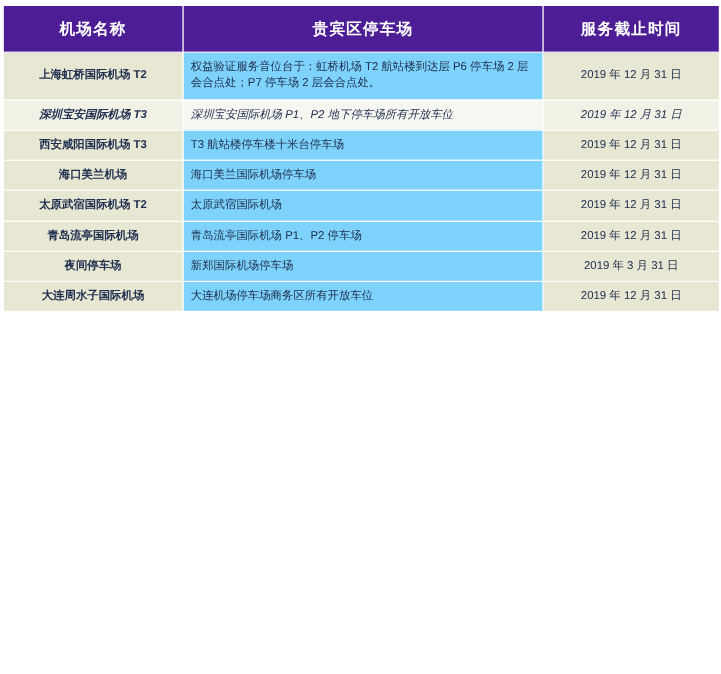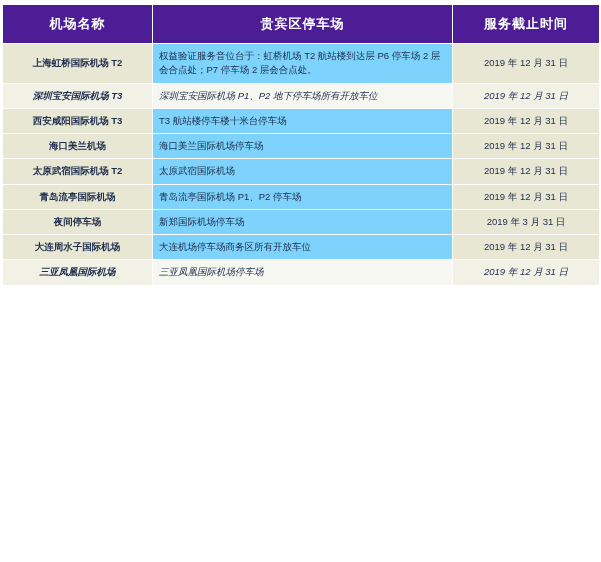--- a/index.html
+++ b/index.html
@@ -118,20 +118,15 @@
         <tr class="band-a">
           <td class="airport">夜间停车场</td>
           <td class="info">新郑国际机场停车场</td>
           <td class="date">2019 年 3 月 31 日</td>
         </tr>
         <tr class="band-a">
           <td class="airport">大连周水子国际机场</td>
           <td class="info">大连机场停车场商务区所有开放车位</td>
           <td class="date">2019 年 12 月 31 日</td>
         </tr>
-        <tr class="band-b">
-          <td class="airport">三亚凤凰国际机场</td>
-          <td class="info">三亚凤凰国际机场停车场</td>
-          <td class="date">2019 年 12 月 31 日</td>
-        </tr>
       </tbody>
   </table>
 </div>
 
 </body></html>

